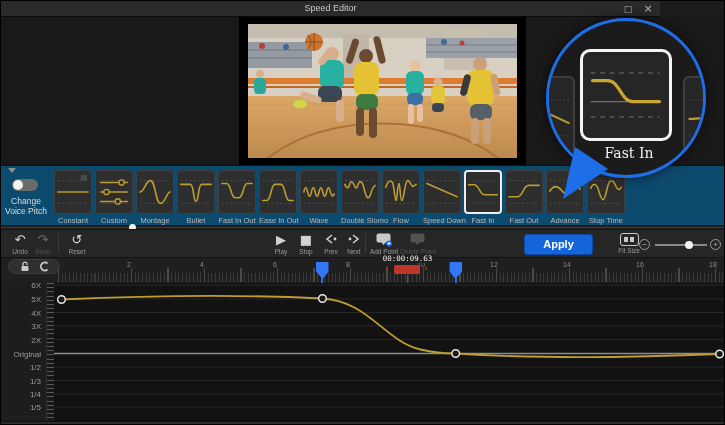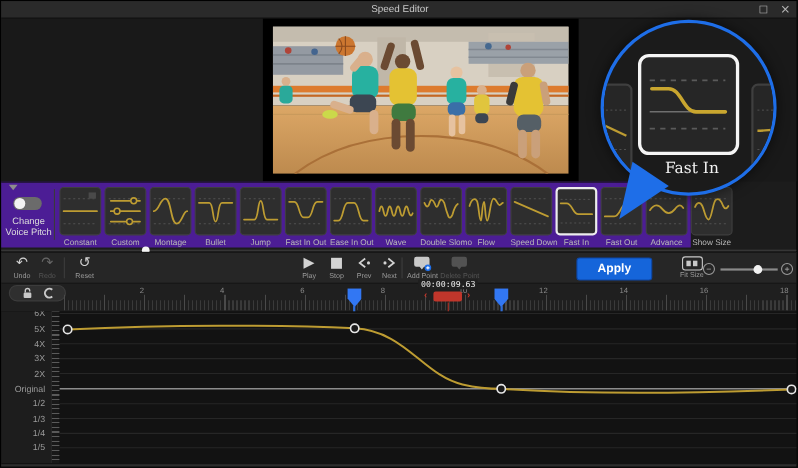--- a/index.html
+++ b/index.html
@@ -1,32 +1,32 @@
 <!DOCTYPE html>
 <html><head>
 <meta charset="utf-8">
 <style>
   *{margin:0;padding:0;box-sizing:border-box;}
   html,body{background:#000;}
   body{font-family:"Liberation Sans",sans-serif;}
   .app{position:relative;width:725px;height:425px;background:#1c1c1c;overflow:hidden;border:1px solid #000;}
 
   
-  .titlebar{position:absolute;left:0;top:0;width:725px;height:16px;background:#2a2a2a;border-bottom:1px solid #0b0b0b;}
+  .titlebar{position:absolute;left:0;top:0;width:659px;height:16px;background:#2a2a2a;border-bottom:1px solid #0b0b0b;}
   .titlebar .title{position:absolute;left:0;right:0;top:2px;text-align:center;font-size:9px;color:#c9c9c9;}
   .winbtn{position:absolute;top:1px;width:16px;height:14px;text-align:center;font-size:9px;line-height:14px;color:#b5b5b5;font-family:"DejaVu Sans",sans-serif;cursor:default;}
   .winbtn.max{right:24px;} .winbtn.close{right:4px;font-size:11px;}
 
   
   .preview-section{position:absolute;left:0;top:16px;width:725px;height:148px;background:#191919;}
   .video-frame{position:absolute;left:238px;top:0px;width:287px;height:148px;background:#000;}
   .video-frame svg{position:absolute;left:9px;top:7px;}
 
   
-  .presets-section{position:absolute;left:0;top:164px;width:627px;height:60px;background:#4c1d95;border-top:1px solid #101010;}
+  .presets-section{position:absolute;left:0;top:164px;width:725px;height:60px;background:#0c4a6e;border-top:1px solid #101010;}
   .dd-triangle{position:absolute;left:7px;top:2px;width:0;height:0;border-left:4px solid transparent;border-right:4px solid transparent;border-top:5px solid #8d8d8d;}
   .toggle{position:absolute;left:11px;top:13px;width:26px;height:12px;border-radius:6px;background:#6b6b6b;}
   .toggle .knob{position:absolute;left:1px;top:1px;width:10px;height:10px;border-radius:50%;background:#f2f2f2;}
   .vp-label{position:absolute;left:0px;top:30px;width:50px;text-align:center;font-size:8.5px;line-height:10px;color:#dcdcdc;}
   .vsep{position:absolute;left:48px;top:6px;width:1px;height:46px;background:#3a3a3a;}
   .preset-strip{position:absolute;left:53px;top:4px;display:flex;gap:3px;}
   .preset{width:38px;flex:0 0 38px;text-align:center;}
   .preset .thumb{width:38px;height:44px;background:#2e2e2e;border:1px solid #3f3f3f;border-radius:4px;}
   .preset.selected .thumb{border:2px solid #ededed;}
   .preset .thumb svg{display:block;width:100%;height:100%;}
@@ -220,30 +220,20 @@
          <path d="M3,14 H13 C17,14 16,32 19,32 C22,32 21,14 25,14 H35" fill="none" stroke="#bd9c32" stroke-width="1.7" stroke-linecap="round" stroke-linejoin="round"></path>
        </svg>
      </div>
      <div class="plabel">Bullet</div>
         </div>
         <div class="preset">
           <div class="thumb">
        <svg viewBox="0 0 38 44">
          <line x1="3" y1="10" x2="35" y2="10" class="dash"></line>
          <line x1="3" y1="34" x2="35" y2="34" class="dash"></line>
-         <path d="M3,30 H13 C17,30 16,12 19,12 C22,12 21,30 25,30 H35" fill="none" stroke="#bd9c32" stroke-width="1.7" stroke-linecap="round" stroke-linejoin="round"></path>
-       </svg>
-     </div>
-     <div class="plabel">Jump</div>
-        </div>
-        <div class="preset">
-          <div class="thumb">
-       <svg viewBox="0 0 38 44">
-         <line x1="3" y1="10" x2="35" y2="10" class="dash"></line>
-         <line x1="3" y1="34" x2="35" y2="34" class="dash"></line>
          <path d="M3,13 H8 C13,13 12,28 17,28 H21 C26,28 25,13 30,13 H35" fill="none" stroke="#bd9c32" stroke-width="1.7" stroke-linecap="round" stroke-linejoin="round"></path>
        </svg>
      </div>
      <div class="plabel">Fast In Out</div>
         </div>
         <div class="preset">
           <div class="thumb">
        <svg viewBox="0 0 38 44">
          <line x1="3" y1="10" x2="35" y2="10" class="dash"></line>
          <line x1="3" y1="34" x2="35" y2="34" class="dash"></line>
@@ -323,21 +313,21 @@
      <div class="plabel">Advance</div>
         </div>
         <div class="preset">
           <div class="thumb">
        <svg viewBox="0 0 38 44">
          <line x1="3" y1="10" x2="35" y2="10" class="dash"></line>
          <line x1="3" y1="34" x2="35" y2="34" class="dash"></line>
          <path d="M3,18 C5,13 8,13 10,17 C12,21 13,30 16,30 C19,30 20,13 23,11 C26,9 28,12 30,17 C32,21 34,19 35,17" fill="none" stroke="#bd9c32" stroke-width="1.7" stroke-linecap="round" stroke-linejoin="round"></path>
        </svg>
      </div>
-     <div class="plabel">Show Size</div>
+     <div class="plabel">Stop Time</div>
         </div>
       </div>
   </div>
 
   <div class="hscroll">
       <div class="dot"></div>
     </div>
 
   <div class="toolbar">
     <div class="tbtn" style="left:4px">

